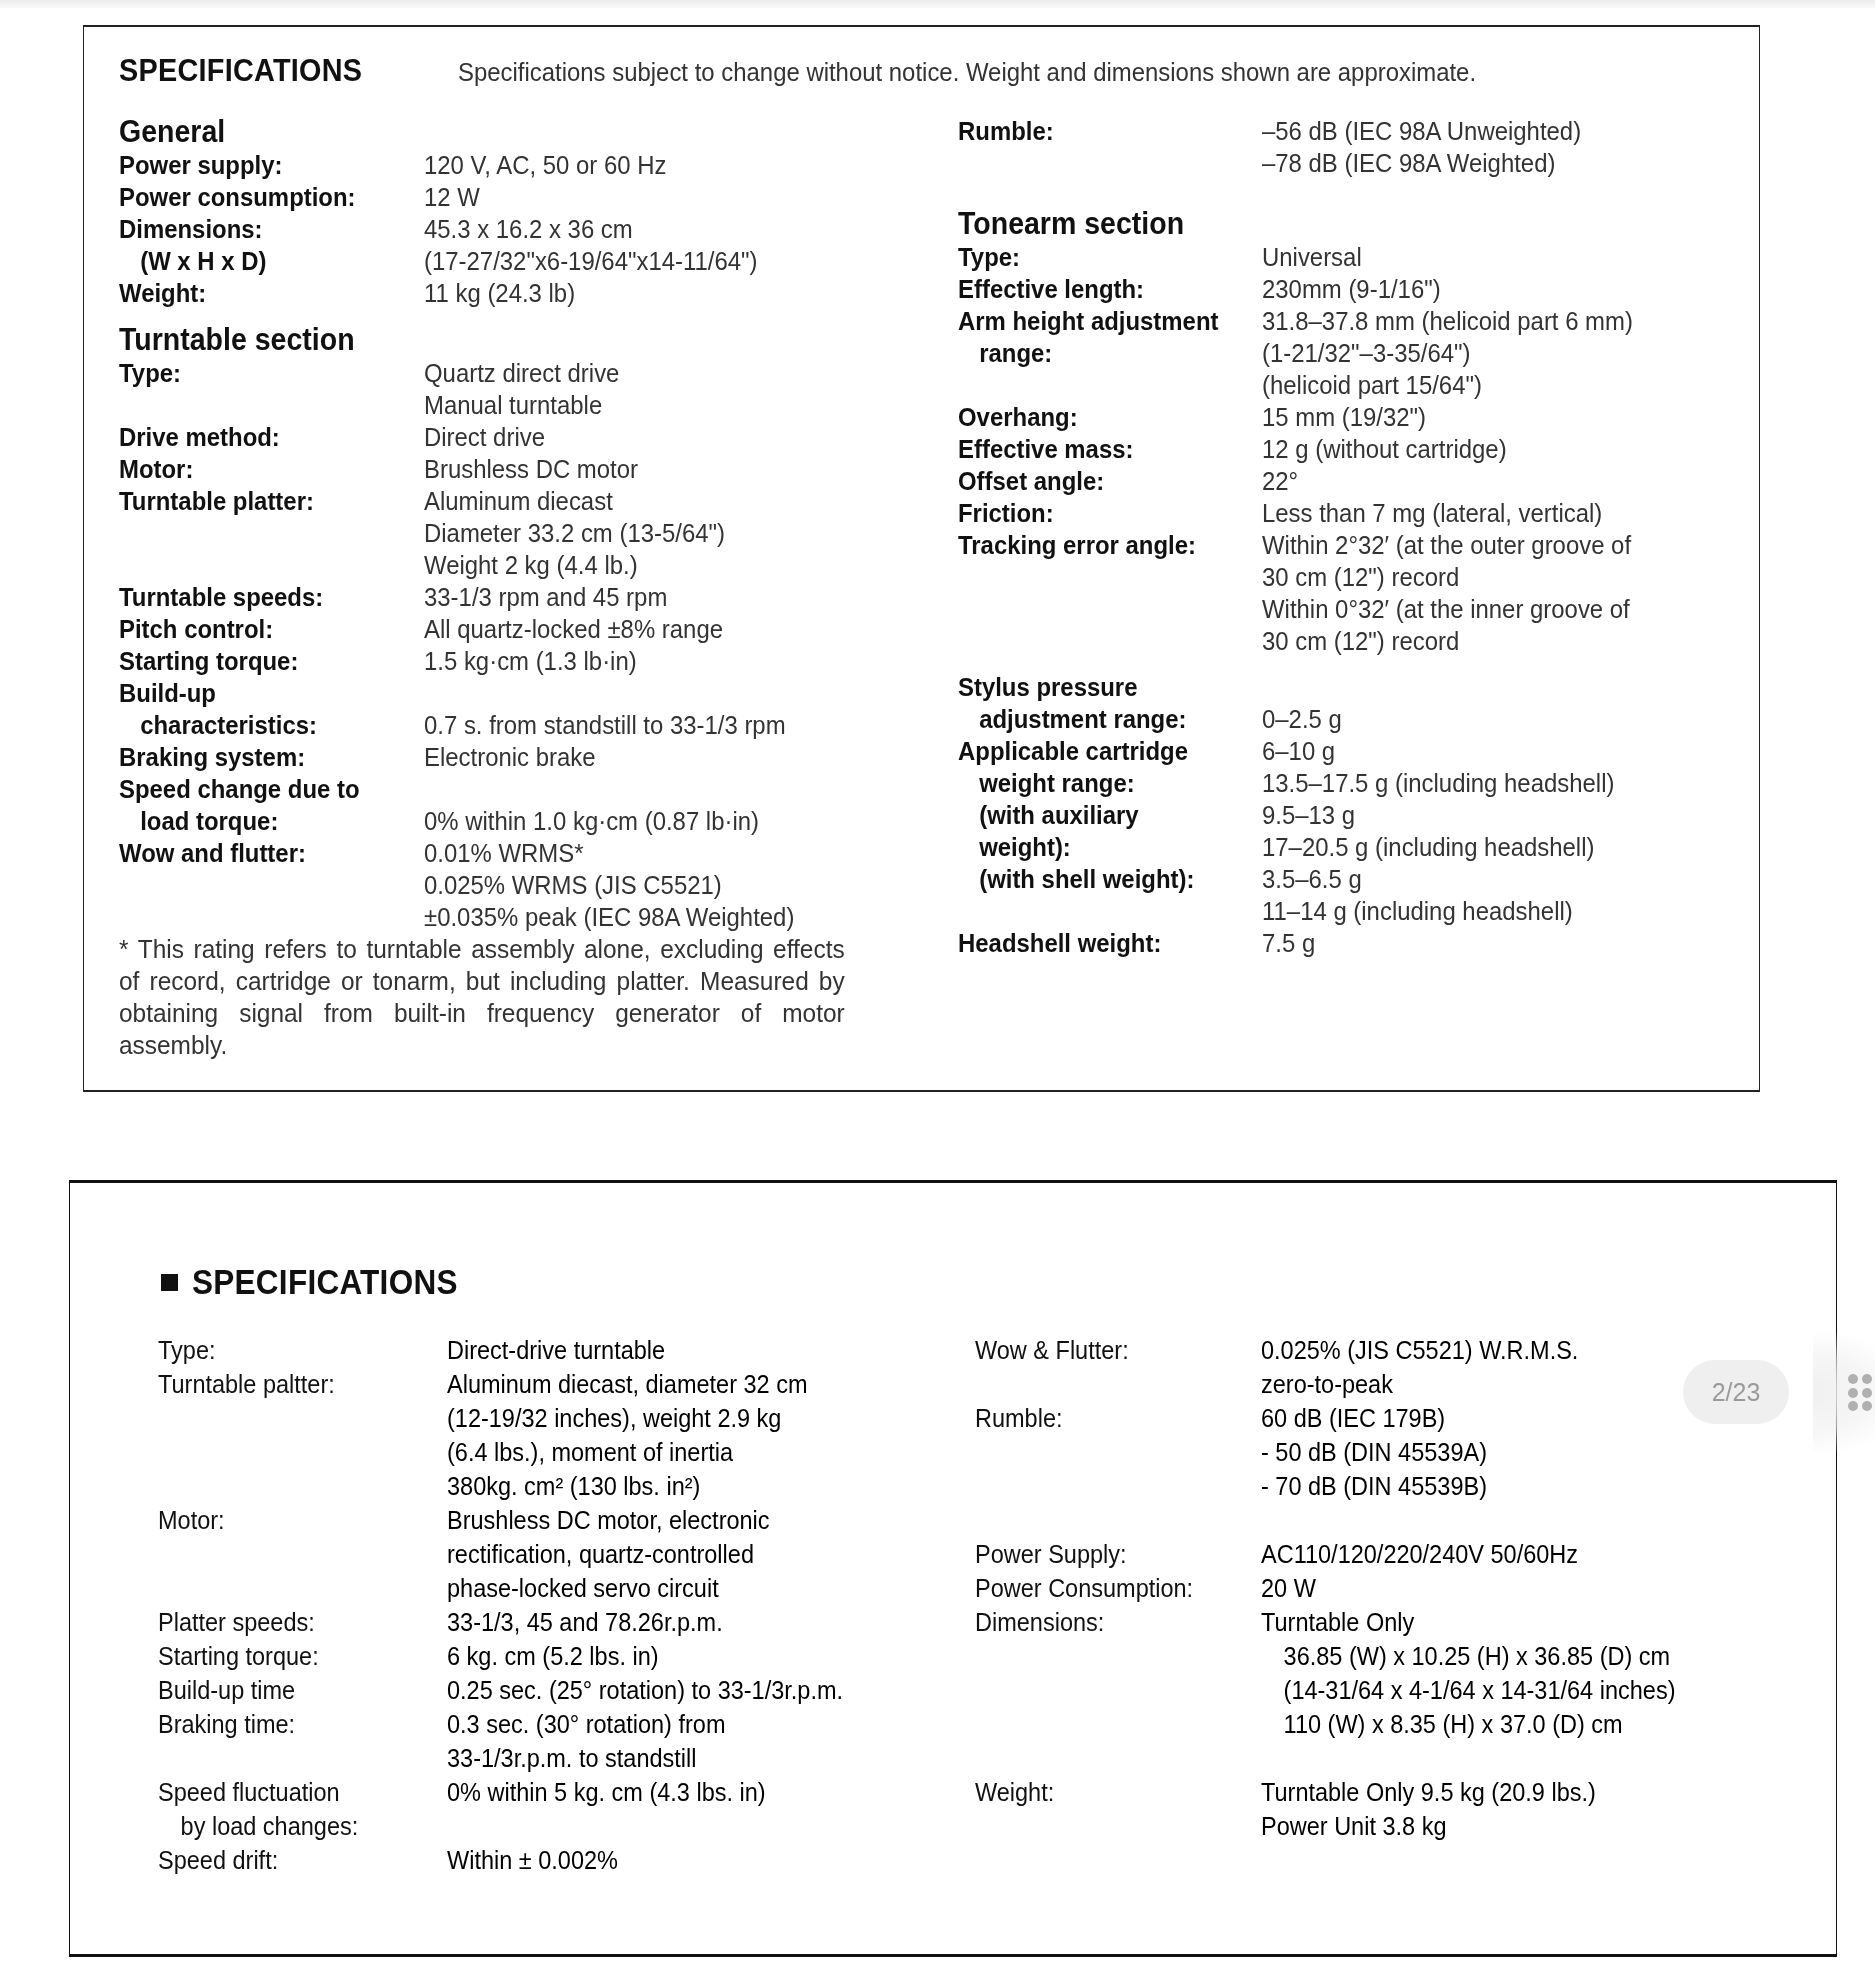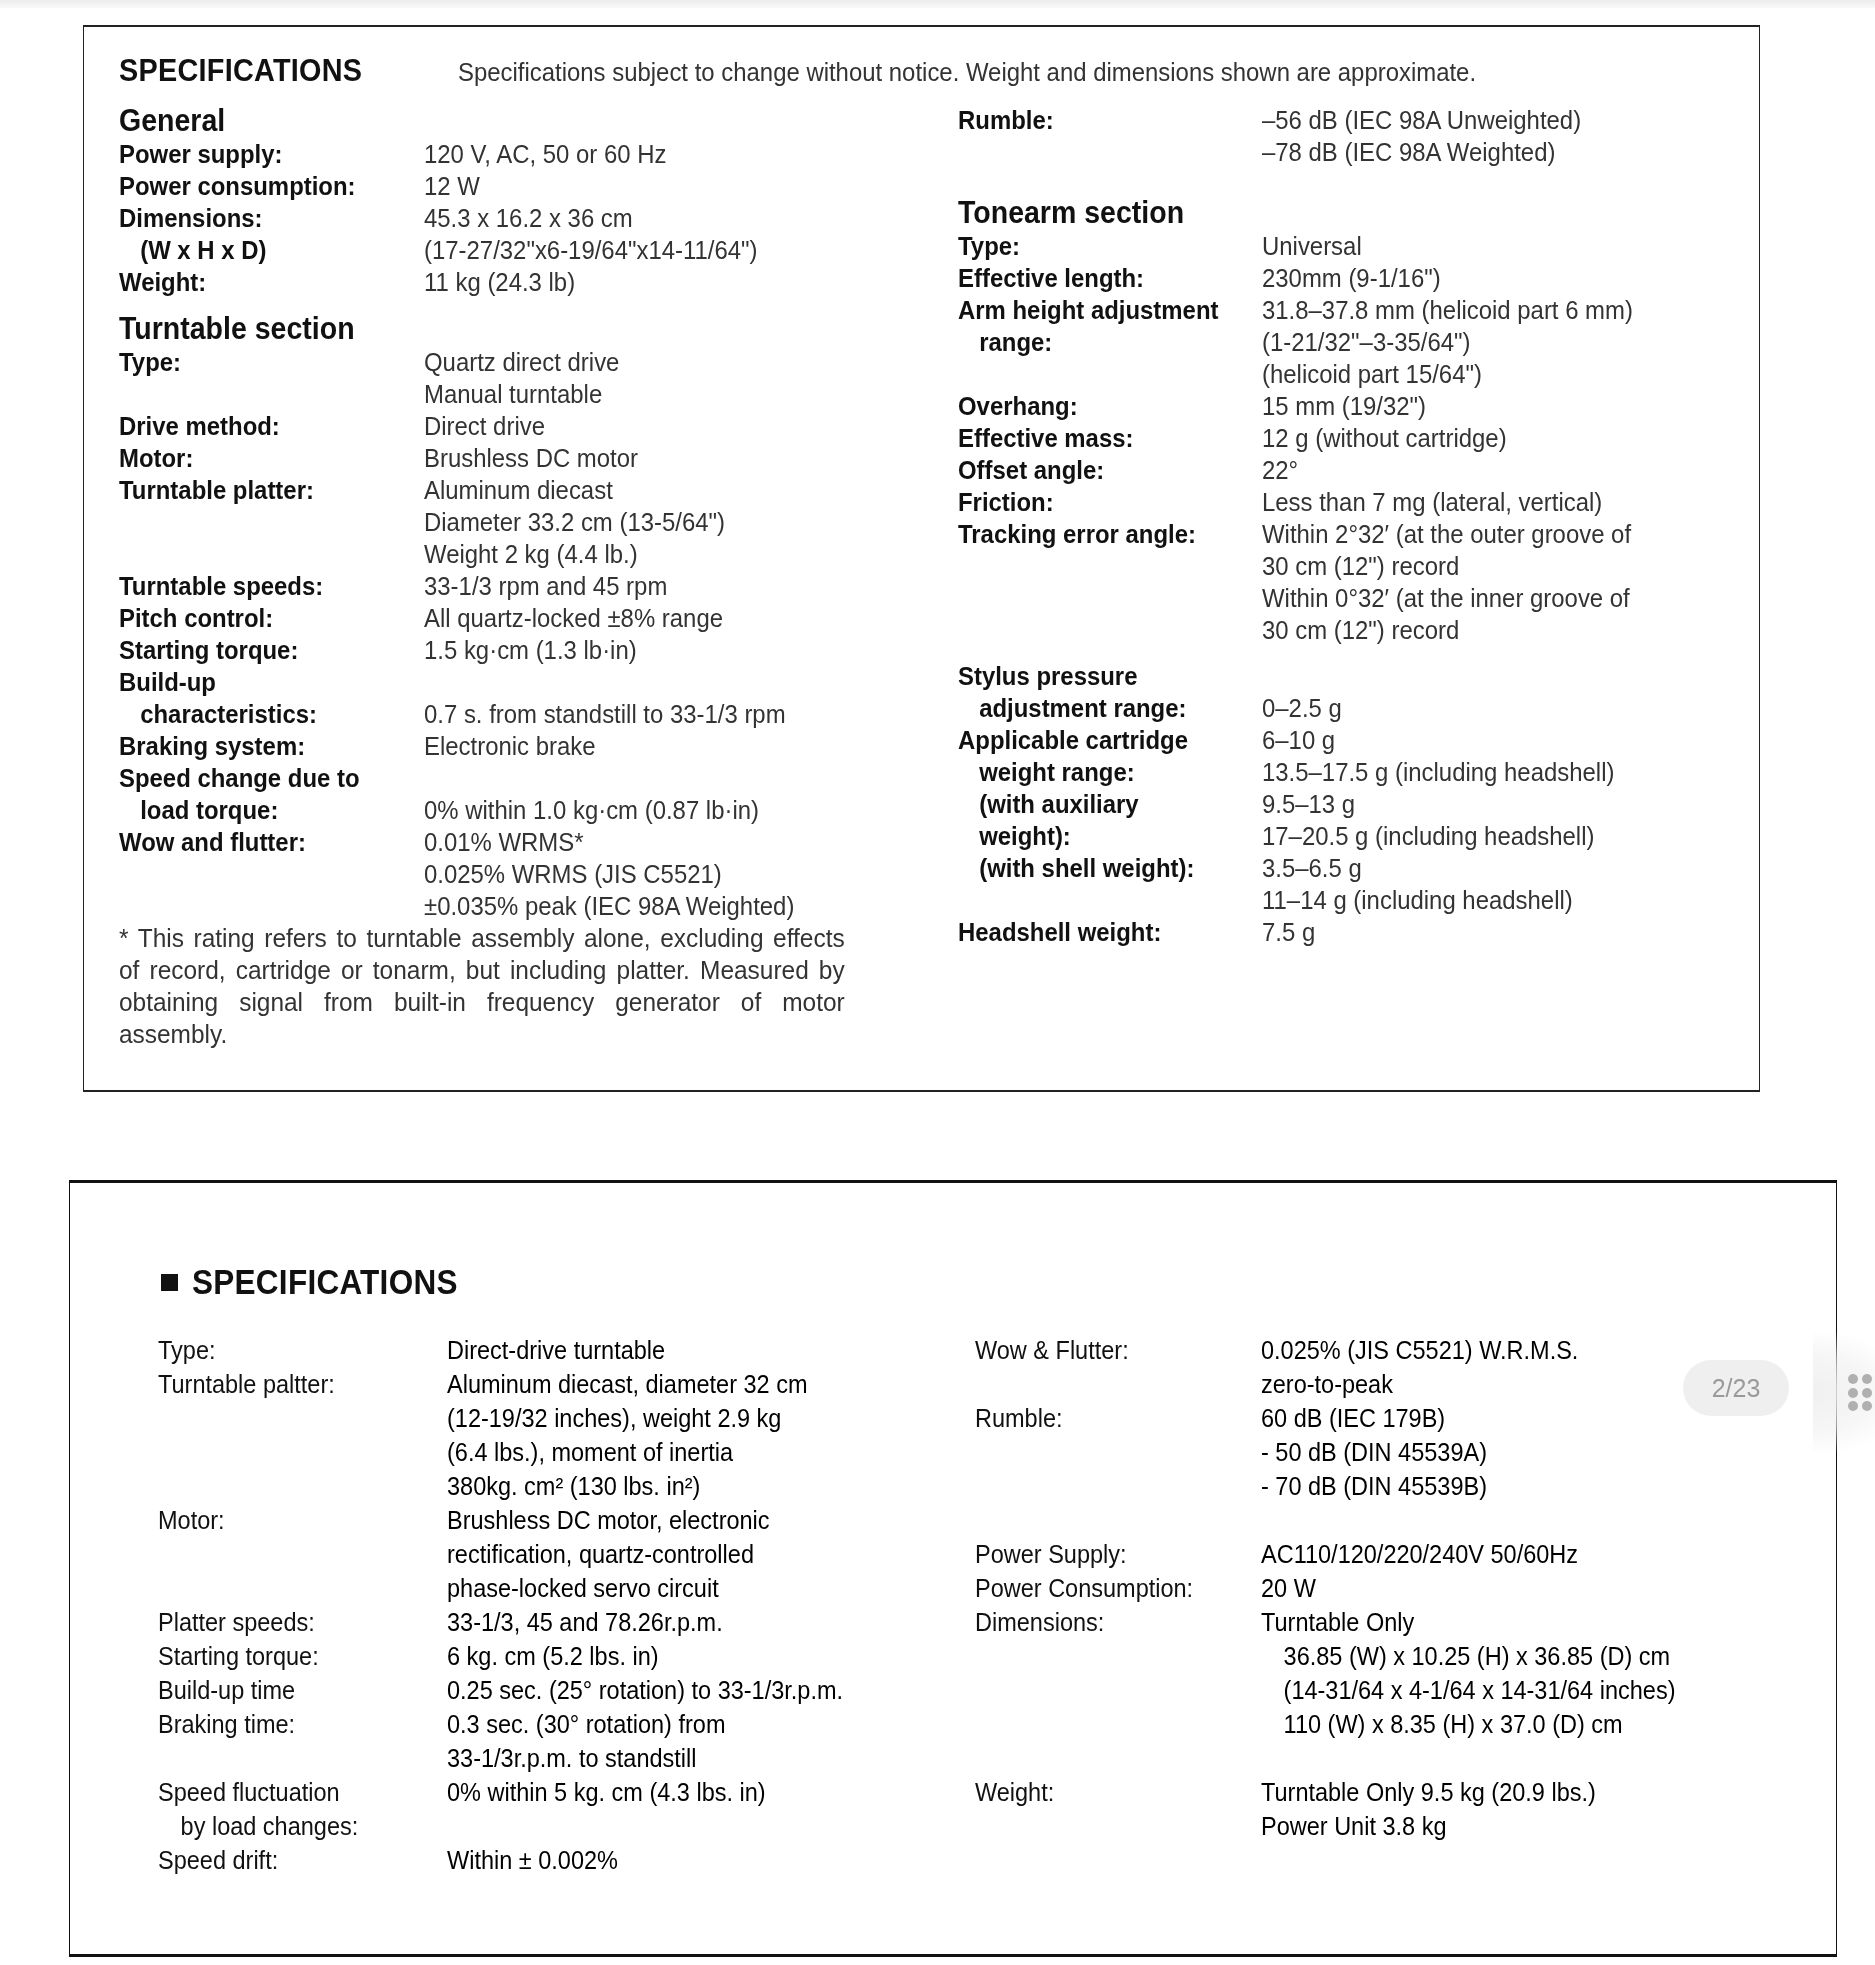--- a/index.html
+++ b/index.html
@@ -21,21 +21,21 @@
   }
   .s1-title {
     position: absolute; left: 35px; top: 25px;
     font-weight: bold; font-size: 32px; letter-spacing: 0.3px;
     transform: scaleX(0.9); transform-origin: left;
   }
   .s1-note {
     position: absolute; left: 374px; top: 29.5px; font-size: 26px; color: #333;
     transform: scaleX(0.92); transform-origin: left; white-space: nowrap;
   }
-  .s1-col { position: absolute; top: 77px; }
+  .s1-col { position: absolute; top: 88px; }
   .s1-col.left { left: 35px; width: 851px; }
   .s1-col.right { left: 874px; width: 783px; }
   .s1-row { display: flex; line-height: 32px; font-size: 26px; }
   .s1-label { font-weight: bold; white-space: nowrap; transform: scaleX(0.92); transform-origin: left; }
   .s1-label.indent { padding-left: 23px; }
   .s1-value { color: #333; white-space: nowrap; transform: scaleX(0.92); transform-origin: left; }
   .left .s1-labelcell { width: 305px; flex: none; }
   .right .s1-labelcell { width: 304px; flex: none; }
   .s1-heading {
     font-weight: bold; font-size: 31px; line-height: 34px;
@@ -68,21 +68,21 @@
   .s2-labelcell { flex: none; }
   .left .s2-labelcell { width: 289px; }
   .right .s2-labelcell { width: 286px; }
   .s2-label { white-space: nowrap; color: #111; transform: scaleX(0.94); transform-origin: left; }
   .s2-label.indent { padding-left: 24px; }
   .s2-value { white-space: nowrap; color: #000; transform: scaleX(0.94); transform-origin: left; }
   .s2-value.indent { padding-left: 24px; }
   .gap-s2 { height: 34px; }
   
   .page-pill {
-    position: absolute; left: 1683px; top: 1360px; width: 106px; height: 56px;
+    position: absolute; left: 1683px; top: 1360px; width: 106px; height: 64px;
     background: #efefef; border-radius: 32px;
     display: flex; align-items: center; justify-content: center;
     font-size: 25px; color: #9a9a9a;
   }
   .drag-handle {
     position: absolute; left: 1813px; top: 1333px; width: 91px; height: 119px;
     background: radial-gradient(ellipse at left center, #f0f0f0 0%, rgba(240,240,240,0.6) 45%, rgba(255,255,255,0) 75%);
   }
   .dots {
     position: absolute; left: 1848px; top: 1374px; width: 23px;

